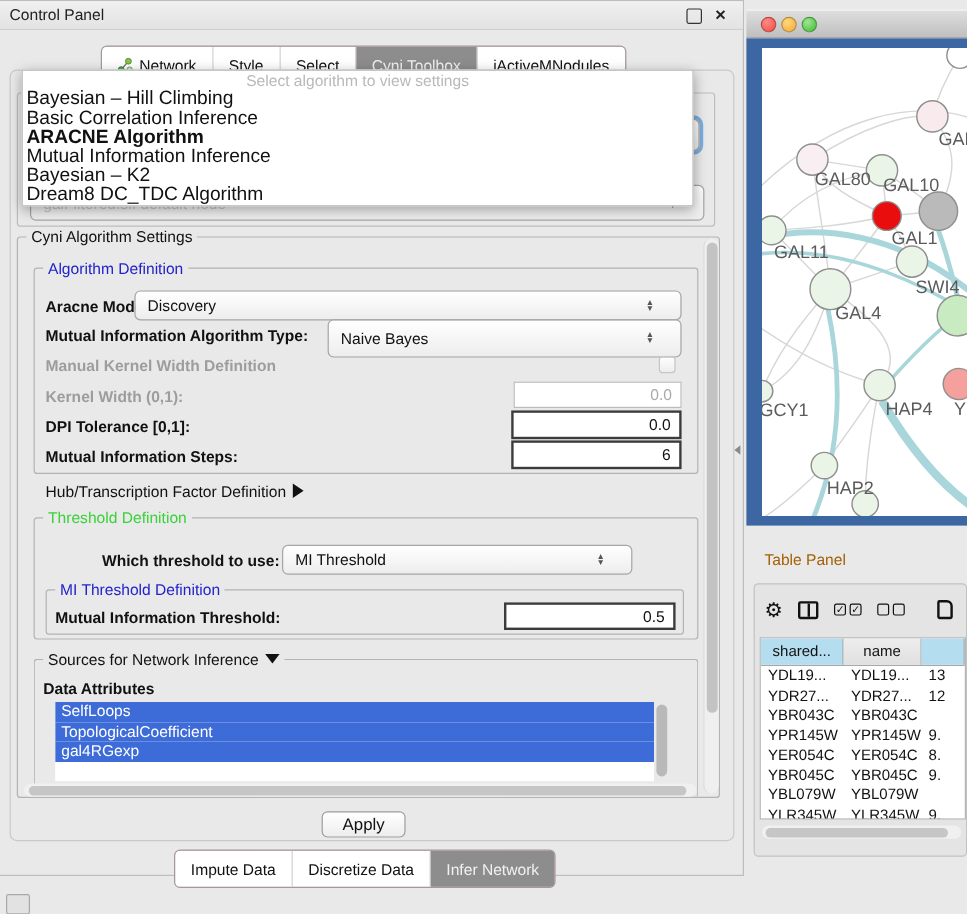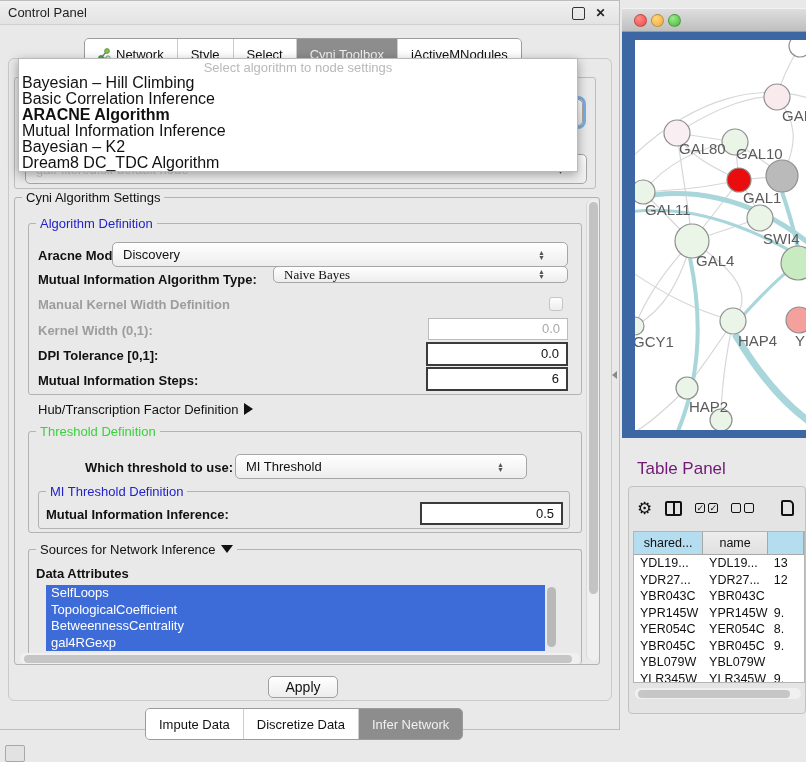--- a/index.html
+++ b/index.html
@@ -72,21 +72,21 @@
 
   
   .net-window { left:622px; top:8px; width:190px; height:430px; z-index:20; }
   .net-titlebar { left:0; top:0; width:100%; height:24px; background:linear-gradient(#dedede,#bfbfbf); border-bottom:1px solid #9a9a9a; border-top:1px solid #f2f2f2; }
   .light { width:13px; height:13px; border-radius:50%; top:5px; border:1px solid rgba(0,0,0,.25); }
   .net-content { left:0; top:24px; width:100%; height:406px; background:#3c67a2; padding:8px 0 8px 13px; }
   .net-canvas { width:100%; height:100%; background:#fff; overflow:hidden; position:relative; }
   .net-canvas svg text { font-family:"Liberation Sans", sans-serif; font-size:15px; fill:#5b5b5b; }
 
   
-  .tp-title { left:637px; top:459px; font-size:17px; color:#701a75; }
+  .tp-title { left:637px; top:459px; font-size:13px; color:#a16207; }
   .tp-box { left:628px; top:486px; width:178px; height:228px; background:#e4e4e4; border:1px solid #c2c2c2; border-radius:4px; }
   .tp-toolbar { left:8px; top:10px; height:22px; display:flex; align-items:center; gap:13px; }
   .icon-cols { width:17px; height:15px; border:2px solid #111; border-radius:2px; position:relative; }
   .icon-cols:before { content:""; position:absolute; left:6px; top:0; width:2px; height:11px; background:#111; }
   .cb-pair { display:flex; gap:3px; }
   .cb { width:10px; height:10px; border:1.5px solid #111; border-radius:2px; font-size:9px; line-height:8px; text-align:center; }
   .icon-page { width:13px; height:16px; border:2px solid #111; border-radius:2px 5px 2px 2px; }
   .gear { font-size:17px; color:#111; line-height:17px; }
 
   .tbl { left:4px; top:44px; width:172px; height:152px; background:#fff; border:1px solid #b5b5b5; overflow:hidden; }
@@ -140,21 +140,21 @@
   <div class="abs ghost-group"></div>
   <div class="abs combo ghost-combo-a">
       <span class="arrows">▲<br>▼</span>
     </div>
   <div class="abs combo ghost-combo-b">
     <span>galFiltered.sif default node</span>
     <span class="arrows">▲<br>▼</span>
   </div>
 
   <div class="abs dd-overlay">
-    <div class="dd-placeholder">Select algorithm to node settings</div>
+    <div class="dd-placeholder">Select algorithm to view settings</div>
     <div id="dd-items">
         <div class="dd-item">Bayesian – Hill Climbing</div>
         <div class="dd-item">Basic Correlation Inference</div>
         <div class="dd-item selected">ARACNE Algorithm</div>
         <div class="dd-item">Mutual Information Inference</div>
         <div class="dd-item">Bayesian – K2</div>
         <div class="dd-item">Dream8 DC_TDC Algorithm</div>
       </div>
   </div>
 
@@ -168,21 +168,21 @@
 
   <div class="abs group" style="left:28px; top:222px; width:554px; height:172px;">
     <span class="gtitle blue">Algorithm Definition</span>
   </div>
   <div class="abs lbl b" style="left:38px; top:247px;">Aracne Mode:</div>
   <div class="abs combo" style="left:112px; top:241px; width:456px; height:25px;">
     <span>Discovery</span>
     <span class="arrows">▲<br>▼</span>
   </div>
   <div class="abs lbl b" style="left:38px; top:271px;">Mutual Information Algorithm Type:</div>
-  <div class="abs combo" style="left:273px; top:265px; width:295px; height:17px;font-family:Liberation Serif, serif;">
+  <div class="abs combo" style="left:273px; top:265px; width:295px; height:32px;">
     <span>Naive Bayes</span>
     <span class="arrows">▲<br>▼</span>
   </div>
   <div class="abs lbl b dim" style="left:38px; top:296px;">Manual Kernel Width Definition</div>
   <div class="abs checkbox" style="left:549px; top:296px;"></div>
   <div class="abs lbl b dim" style="left:38px; top:322px;">Kernel Width (0,1):</div>
   <div class="abs field soft" style="left:428px; top:317px; width:140px; height:22px;">0.0</div>
   <div class="abs lbl b" style="left:38px; top:347px;">DPI Tolerance [0,1]:</div>
   <div class="abs field" style="left:426px; top:341px; width:142px; height:24px;">0.0</div>
   <div class="abs lbl b" style="left:38px; top:372px;">Mutual Information Steps:</div>
@@ -194,31 +194,30 @@
     <span class="gtitle green">Threshold Definition</span>
   </div>
   <div class="abs lbl b" style="left:85px; top:459px;">Which threshold to use:</div>
   <div class="abs combo" style="left:235px; top:453px; width:292px; height:25px;gap:20px;">
     <span>MI Threshold</span>
     <span class="arrows">▲<br>▼</span>
   </div>
   <div class="abs group" style="left:38px; top:490px; width:532px; height:38px;">
     <span class="gtitle blue">MI Threshold Definition</span>
   </div>
-  <div class="abs lbl b" style="left:46px; top:506px;">Mutual Information Inference:</div>
+  <div class="abs lbl b" style="left:46px; top:506px;">Mutual Information Threshold:</div>
   <div class="abs field" style="left:420px; top:501px; width:143px; height:23px;">0.5</div>
 
   <div class="abs group" style="left:28px; top:548px; width:554px; height:115px; border-bottom:none;">
     <span class="gtitle"><span>Sources for Network Inference</span><span class="tri-down"></span></span>
   </div>
   <div class="abs lbl b" style="left:36px; top:565px;">Data Attributes</div>
   <div class="abs attr-list" style="left:46px; top:584px; width:499px; height:66px;" id="attr-list">
       <div class="attr-item" style="background: rgb(61, 107, 216);">SelfLoops</div>
       <div class="attr-item" style="background: rgb(61, 107, 216);">TopologicalCoefficient</div>
-      <div class="attr-item" style="background: rgb(61, 107, 216);">BetweennessCentrality</div>
       <div class="attr-item" style="background: rgb(61, 107, 216);">gal4RGexp</div>
     </div>
   <div class="abs vsb-track" style="left:545px; top:584px; height:66px; border:none; background:#e9e9e9;">
     <div class="vsb-thumb" style="top:2px; height:60px; background:#b9b9b9;"></div>
   </div>
   <div class="abs hsb-track" style="left:20px; top:652px; width:560px;">
     <div class="hsb-thumb" style="left:4px; width:548px;"></div>
   </div>
 
   <div class="abs btn" style="left:268px; top:675px; width:70px; height:22px; line-height:21px;">Apply</div>

